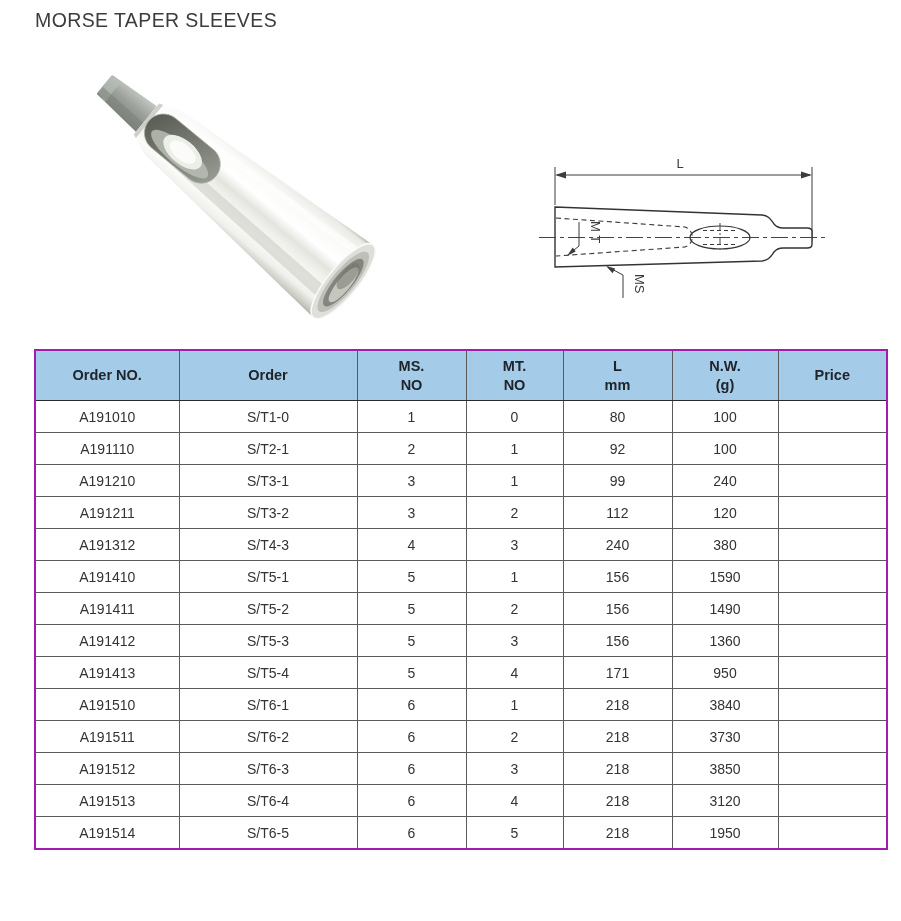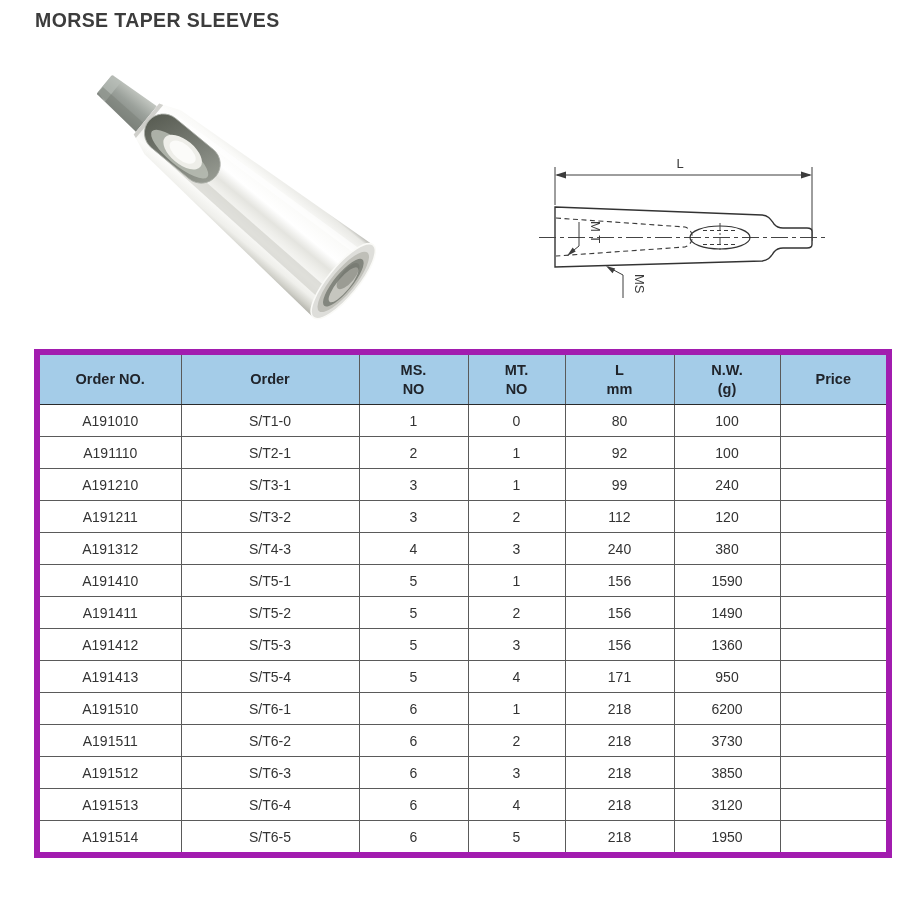--- a/index.html
+++ b/index.html
@@ -2,28 +2,28 @@
 <html><head>
 <meta charset="utf-8">
 <style>
   html,body{margin:0;padding:0;}
   body{
     width:901px;height:921px;position:relative;overflow:hidden;
     background:#ffffff;font-family:"Liberation Sans",sans-serif;
   }
   .page-title{
     position:absolute;left:35px;top:9px;
-    font-size:19.5px;font-weight:700;color:#3c3c3c;letter-spacing:.4px;
+    font-size:19.5px;font-weight:400;color:#3c3c3c;letter-spacing:.4px;
   }
   .photo-svg{position:absolute;left:78px;top:58px;}
   .diagram-svg{position:absolute;left:535px;top:135px;}
   table.spec{
     position:absolute;left:34px;top:349px;width:852px;
     border-collapse:collapse;table-layout:fixed;
-    border:6px solid #a21caf;
+    border:2px solid #a21caf;
   }
   table.spec th,table.spec td{
     border:1px solid #5a5a5a;text-align:center;vertical-align:middle;
     padding:0;font-size:14px;color:#333333;
   }
   table.spec thead th{
     background:#a4cce8;height:49px;font-size:14.5px;font-weight:bold;
     color:#20242b;line-height:1.3;border-bottom:1px solid #2a2a2a;
   }
   table.spec tbody td{height:31px;background:#ffffff;}
@@ -255,21 +255,21 @@
         <td>950</td>
         <td></td>
       </tr>
 
       <tr>
         <td>A191510</td>
         <td>S/T6-1</td>
         <td>6</td>
         <td>1</td>
         <td>218</td>
-        <td>6200</td>
+        <td>3840</td>
         <td></td>
       </tr>
 
       <tr>
         <td>A191511</td>
         <td>S/T6-2</td>
         <td>6</td>
         <td>2</td>
         <td>218</td>
         <td>3730</td>

